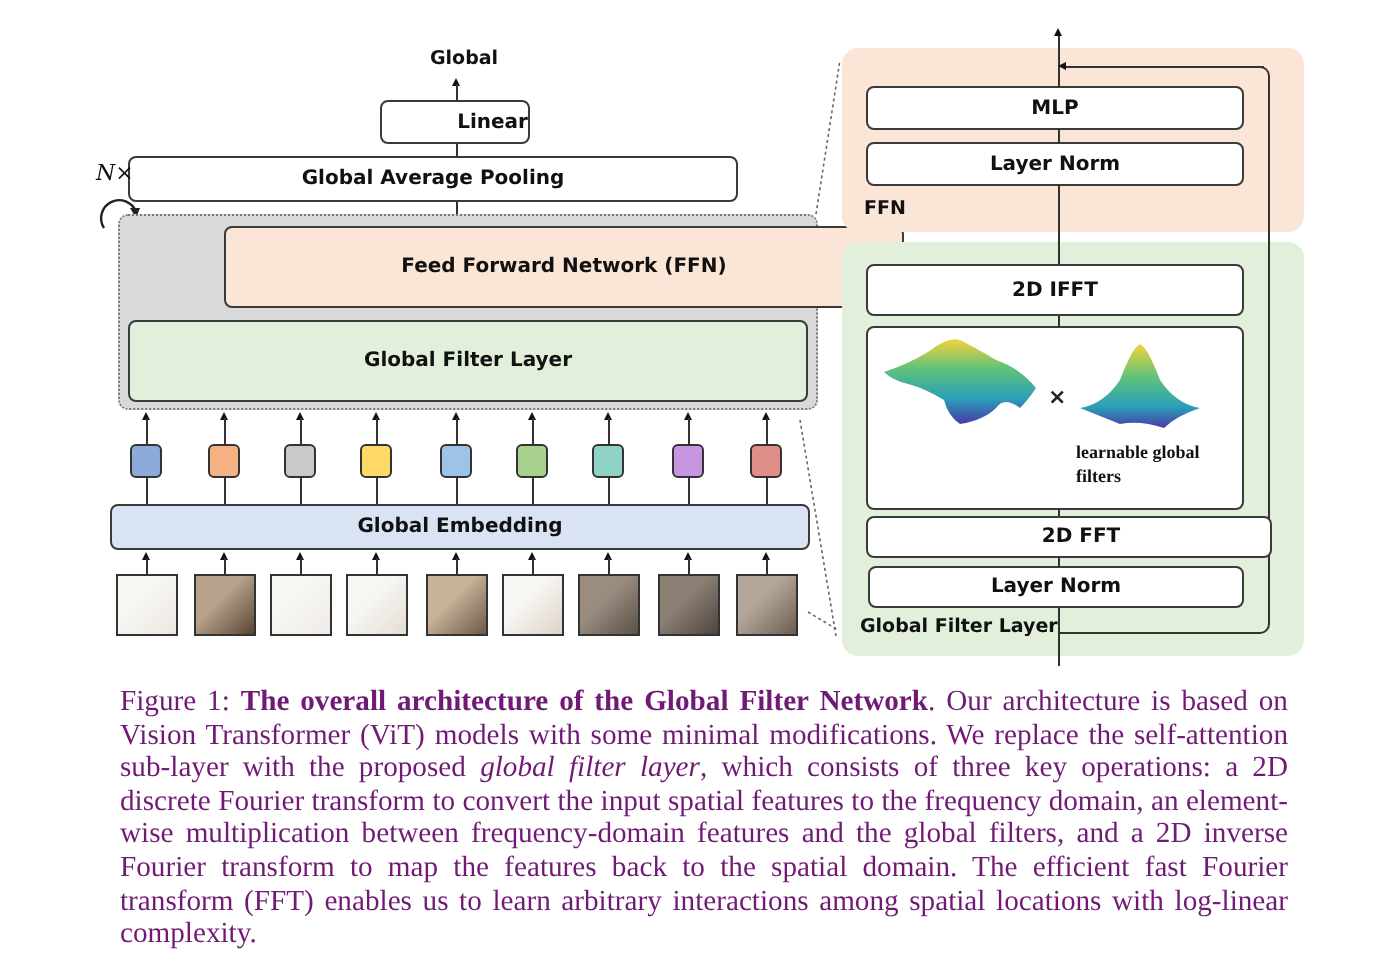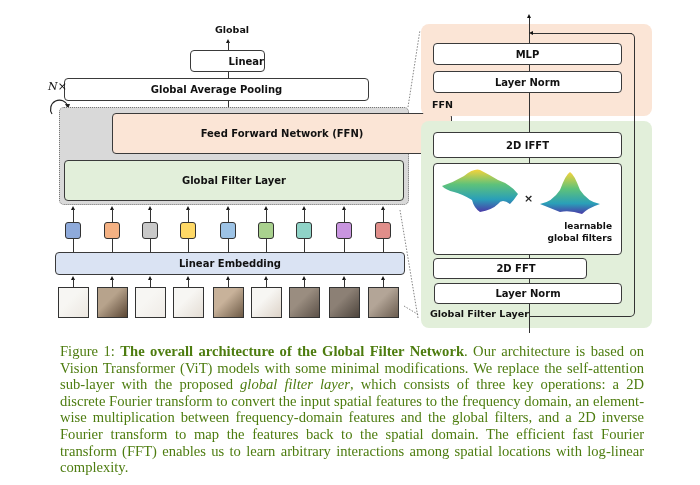--- a/index.html
+++ b/index.html
@@ -5,21 +5,21 @@
   html, body { margin:0; padding:0; background:#ffffff; }
   body { width:700px; height:485px; position:relative; overflow:hidden; font-family:"DejaVu Sans", sans-serif; }
   .abs { position:absolute; }
   .box { position:absolute; box-sizing:border-box; border:1.2px solid #3a3a3a; border-radius:4px; background:#fff;
          display:flex; align-items:center; justify-content:center; font-size:10px; font-weight:bold; color:#111; }
   .vline { position:absolute; width:1.2px; background:#333; }
   .hline { position:absolute; height:1.2px; background:#333; }
   .arrowup { position:absolute; width:0; height:0; border-left:2px solid transparent; border-right:2px solid transparent; border-bottom:4px solid #111; }
   .token { position:absolute; width:16px; height:17px; box-sizing:border-box; border:1.2px solid #333; border-radius:3px; }
   .patch { position:absolute; width:31px; height:31px; box-sizing:border-box; border:1.2px solid #333; background:#f7f5f2; overflow:hidden; }
-  .caption { position:absolute; left:60px; top:343px; width:584px; font-family:"Liberation Serif", "DejaVu Serif", serif; font-size:14.6px; line-height:16.6px; color:#4d7c0f; text-align:justify; }
+  .caption { position:absolute; left:60px; top:343px; width:584px; font-family:"Liberation Serif", "DejaVu Serif", serif; font-size:14.6px; line-height:16.6px; color:#701a75; text-align:justify; }
   .caption b { font-weight:bold; }
   .caption i { font-style:italic; }
   .label-sm { position:absolute; font-size:9.5px; font-weight:bold; color:#111; }
 </style>
 </head>
 <body>
 
 <div>
 
   <div class="label-sm" style="left:215px;top:24px;">Global</div>
@@ -83,21 +83,21 @@
       <div class="vline" style="left: 343.5px; top: 209px; height: 13px;"></div>
       <div class="token" style="left: 336px; top: 222px; background: rgb(201, 149, 224);"></div>
       <div class="vline" style="left: 343.5px; top: 239px; height: 13px;"></div>
       <div class="arrowup" style="left: 381px; top: 206px;"></div>
       <div class="vline" style="left: 382.5px; top: 209px; height: 13px;"></div>
       <div class="token" style="left: 375px; top: 222px; background: rgb(224, 142, 138);"></div>
       <div class="vline" style="left: 382.5px; top: 239px; height: 13px;"></div>
     </div>
 
   <div class="box" style="left:55px;top:252px;width:350px;height:23px;background:#dae3f3;">
-      <span>Linear Embedding</span>
+      <span>Global Embedding</span>
     </div>
 
   <div id="patches">
       <div class="arrowup" style="left: 71px; top: 276px;"></div>
       <div class="vline" style="left: 72.5px; top: 279px; height: 8px;"></div>
       <div class="patch" style="left: 58px; top: 287px; background: linear-gradient(135deg, rgb(247, 246, 243) 40%, rgb(236, 231, 224) 100%);"></div>
       <div class="arrowup" style="left: 110px; top: 276px;"></div>
       <div class="vline" style="left: 111.5px; top: 279px; height: 8px;"></div>
       <div class="patch" style="left: 97px; top: 287px; background: linear-gradient(135deg, rgb(183, 163, 140) 40%, rgb(90, 70, 52) 100%);"></div>
       <div class="arrowup" style="left: 148px; top: 276px;"></div>
@@ -173,24 +173,24 @@
       <defs>
         <linearGradient id="g2" x1="0" y1="0" x2="0" y2="1">
           <stop offset="0" stop-color="#f5d33a"></stop>
             <stop offset="0.4" stop-color="#5ec27a"></stop>
             <stop offset="0.75" stop-color="#2a9fb8"></stop>
             <stop offset="1" stop-color="#4b3aa8"></stop>
         </linearGradient>
       </defs>
       <path d="M2 34 Q14 32 22 20 Q28 4 32 2 Q36 4 42 20 Q50 32 62 34 Q50 38 44 44 Q32 40 22 42 Q12 38 2 34 Z" fill="url(#g2)"></path>
     </svg>
-    <div class="abs" style="left:104px;top:56px;width:74px;text-align:right;font-size:9px;font-weight:bold;line-height:12px;color:#111;">learnable global filters</div>
+    <div class="abs" style="left:104px;top:56px;width:74px;text-align:left;font-size:9px;font-weight:bold;line-height:12px;color:#111;font-family:Liberation Serif, serif;">learnable global filters</div>
   </div>
 
-  <div class="box" style="left:433px;top:258px;width:154px;height:21px;padding-left:12px;">
+  <div class="box" style="left:433px;top:258px;width:203px;height:21px;padding-left:12px;">
       <span>2D FFT</span>
     </div>
   <div class="box" style="left:434px;top:283px;width:188px;height:21px;">
       <span>Layer Norm</span>
     </div>
   <div class="label-sm" style="left:430px;top:308px;">Global Filter Layer</div>
 </div>
 
 <div class="caption">
   <span>Figure 1: </span><b>The overall architecture of the Global Filter Network</b><span>. Our architecture is based on Vision Transformer (ViT) models with some minimal modifications. We replace the self-attention sub-layer with the proposed </span><i>global filter layer</i><span>, which consists of three key operations: a 2D discrete Fourier transform to convert the input spatial features to the frequency domain, an element-wise multiplication between frequency-domain features and the global filters, and a 2D inverse Fourier transform to map the features back to the spatial domain. The efficient fast Fourier transform (FFT) enables us to learn arbitrary interactions among spatial locations with log-linear complexity.</span>

